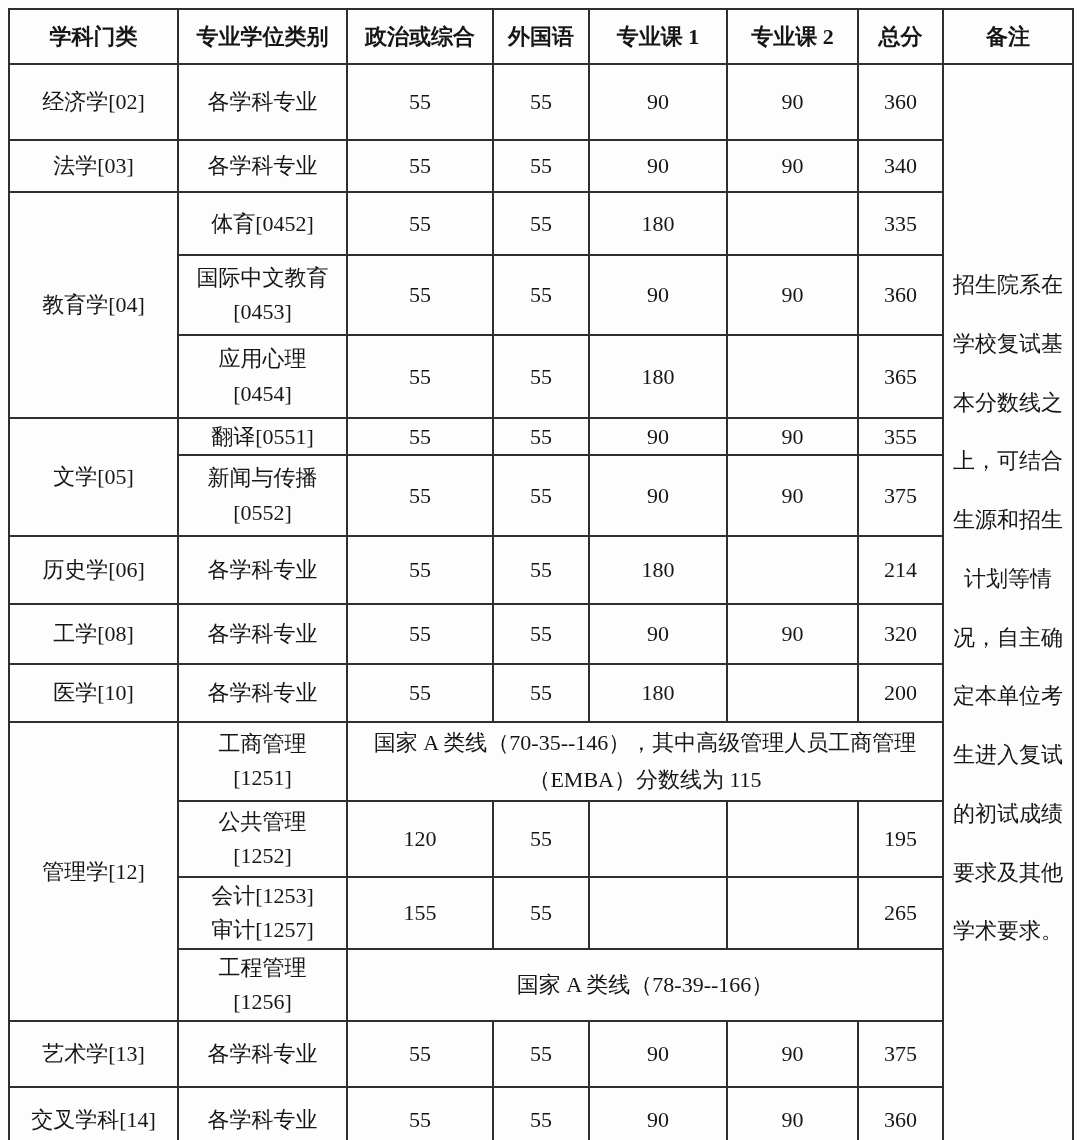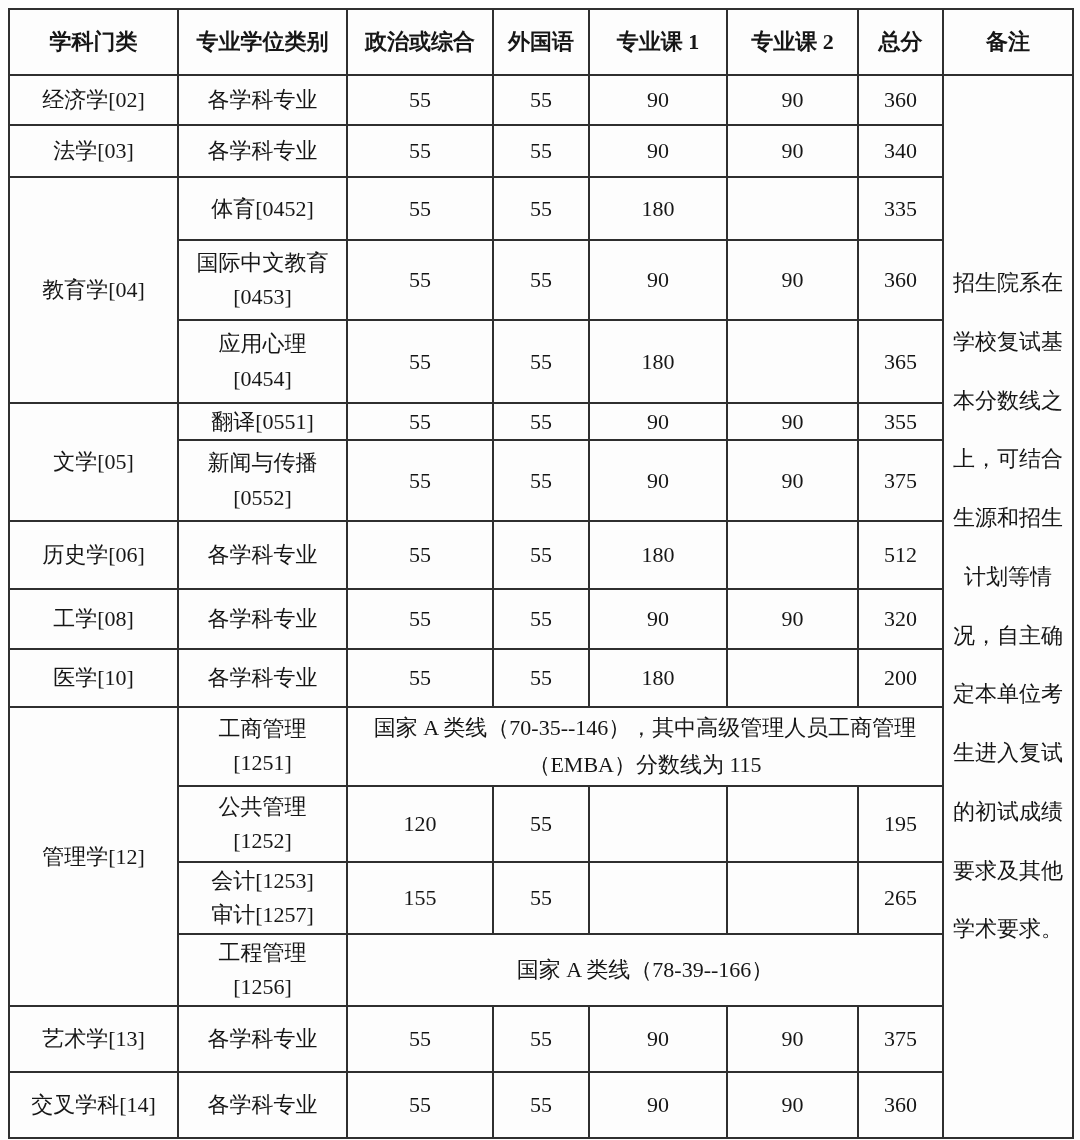--- a/index.html
+++ b/index.html
@@ -44,33 +44,33 @@
     <col style="width:169px">
       <col style="width:169px">
       <col style="width:146px">
       <col style="width:96px">
     <col style="width:138px">
       <col style="width:131px">
       <col style="width:85px">
       <col style="width:130px">
   </colgroup>
   <thead>
-    <tr style="height:66px">
+    <tr style="height:55px">
       <th>学科门类</th>
       <th>专业学位类别</th>
       <th>政治或综合</th>
       <th>外国语</th>
       <th>专业课 1</th>
       <th>专业课 2</th>
       <th>总分</th>
       <th>备注</th>
     </tr>
   </thead>
   <tbody>
-    <tr style="height:50px">
+    <tr style="height:76px">
       <td>经济学[02]</td>
       <td>各学科专业</td>
       <td>55</td>
       <td>55</td>
       <td>90</td>
       <td>90</td>
       <td>360</td>
       <td class="remark" rowspan="16">招生院系在学校复试基本分数线之上，可结合生源和招生计划等情况，自主确定本单位考生进入复试的初试成绩要求及其他学术要求。</td>
     </tr>
     <tr style="height:52px">
@@ -127,21 +127,21 @@
       <td>90</td>
       <td>375</td>
     </tr>
     <tr style="height:68px">
       <td>历史学[06]</td>
       <td>各学科专业</td>
       <td>55</td>
       <td>55</td>
       <td>180</td>
       <td></td>
-      <td>512</td>
+      <td>214</td>
     </tr>
     <tr style="height:60px">
       <td>工学[08]</td>
       <td>各学科专业</td>
       <td>55</td>
       <td>55</td>
       <td>90</td>
       <td>90</td>
       <td>320</td>
     </tr>

